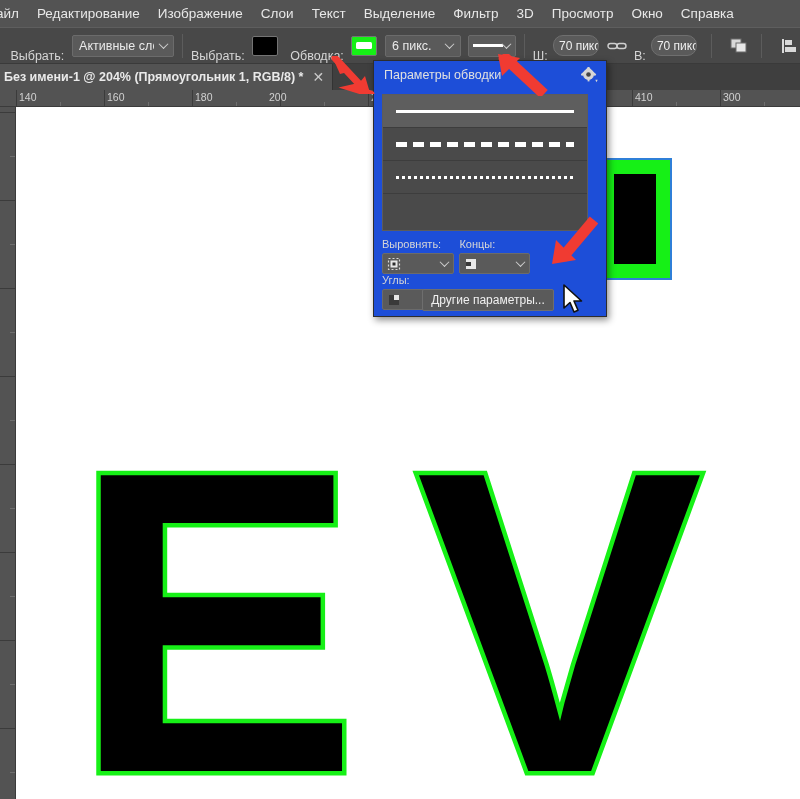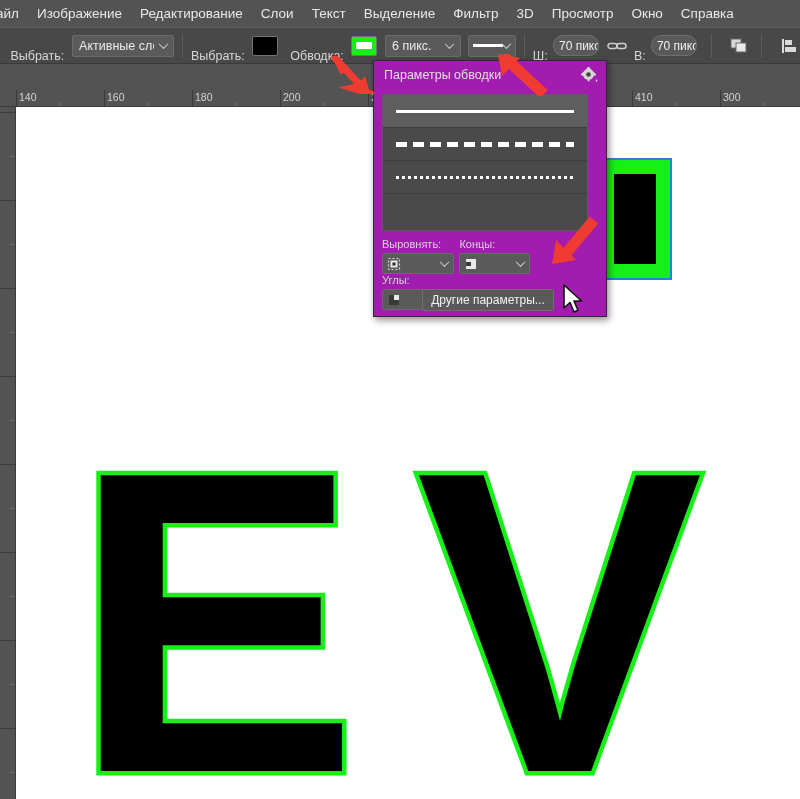--- a/index.html
+++ b/index.html
@@ -159,21 +159,21 @@
     line-height: 1;
     -webkit-text-stroke: 9px #16f016;
     paint-order: stroke fill;
     white-space: pre;
   }
 
   
   .popup {
     position: absolute; left: 373px; top: 60px;
     width: 234px; height: 257px;
-    background: #a21caf;
+    background: #1d4ed8;
     border: 1px solid #2d2d2d;
     box-shadow: 2px 3px 7px rgba(0,0,0,0.45);
     z-index: 40;
   }
   .popup .phead {
     height: 27px; display: flex; align-items: center;
     padding: 0 8px 0 10px; position: relative;
   }
   .popup .ptitle { color: #e0e0e0; font-size: 12.5px; }
   .popup .gear { position: absolute; right: 8px; top: 6px; }
@@ -224,22 +224,22 @@
   .arrow { position: absolute; z-index: 60; pointer-events: none; }
   .cursor { position: absolute; z-index: 65; pointer-events: none; }
 </style>
 </head>
 <body>
 
 <div id="app">
 
   <div class="menubar">
     <div class="mi">айл</div>
+    <div class="mi">Редактирование</div>
     <div class="mi">Изображение</div>
-    <div class="mi">Редактирование</div>
     <div class="mi">Слои</div>
     <div class="mi">Текст</div>
     <div class="mi">Выделение</div>
     <div class="mi">Фильтр</div>
     <div class="mi">3D</div>
     <div class="mi">Просмотр</div>
     <div class="mi">Окно</div>
     <div class="mi">Справка</div>
   </div>
 
@@ -296,33 +296,39 @@
     <div class="vsep" style="margin-left:10px"></div>
     <div class="iconbtn" style="margin-left:8px">
       <svg width="20" height="18" viewBox="0 0 20 18">
         <rect x="3" y="2" width="2" height="14" fill="#d9d9d9"></rect>
         <rect x="6" y="3" width="7" height="5" fill="#d9d9d9"></rect>
         <rect x="6" y="10" width="11" height="5" fill="#d9d9d9"></rect>
       </svg>
     </div>
   </div>
 
+  <div class="tabbar">
+    <div class="doctab">
+      <span class="tt">Без имени-1 @ 204% (Прямоугольник 1, RGB/8) *</span>
+      <span class="cx">✕</span>
+    </div>
+  </div>
 
   <div class="ruler">
     <div class="tick" style="left:16px"></div>
     <div class="rn" style="left:16px">140</div>
     <div class="tickm" style="left:60px"></div>
     <div class="tick" style="left:104px"></div>
     <div class="rn" style="left:104px">160</div>
     <div class="tickm" style="left:148px"></div>
     <div class="tick" style="left:192px"></div>
     <div class="rn" style="left:192px">180</div>
     <div class="tickm" style="left:236px"></div>
     <div class="tick" style="left:280px"></div>
-    <div class="rn" style="left:280px">200</div>
+    <div class="rn" style="left:266px">200</div>
     <div class="tickm" style="left:324px"></div>
     <div class="tick" style="left:368px"></div>
     <div class="rn" style="left:368px">220</div>
     <div class="tickm" style="left:412px"></div>
     <div class="tick" style="left:456px"></div>
     <div class="rn" style="left:456px">240</div>
     <div class="tickm" style="left:500px"></div>
     <div class="tick" style="left:544px"></div>
     <div class="rn" style="left:544px">260</div>
     <div class="tickm" style="left:588px"></div>

